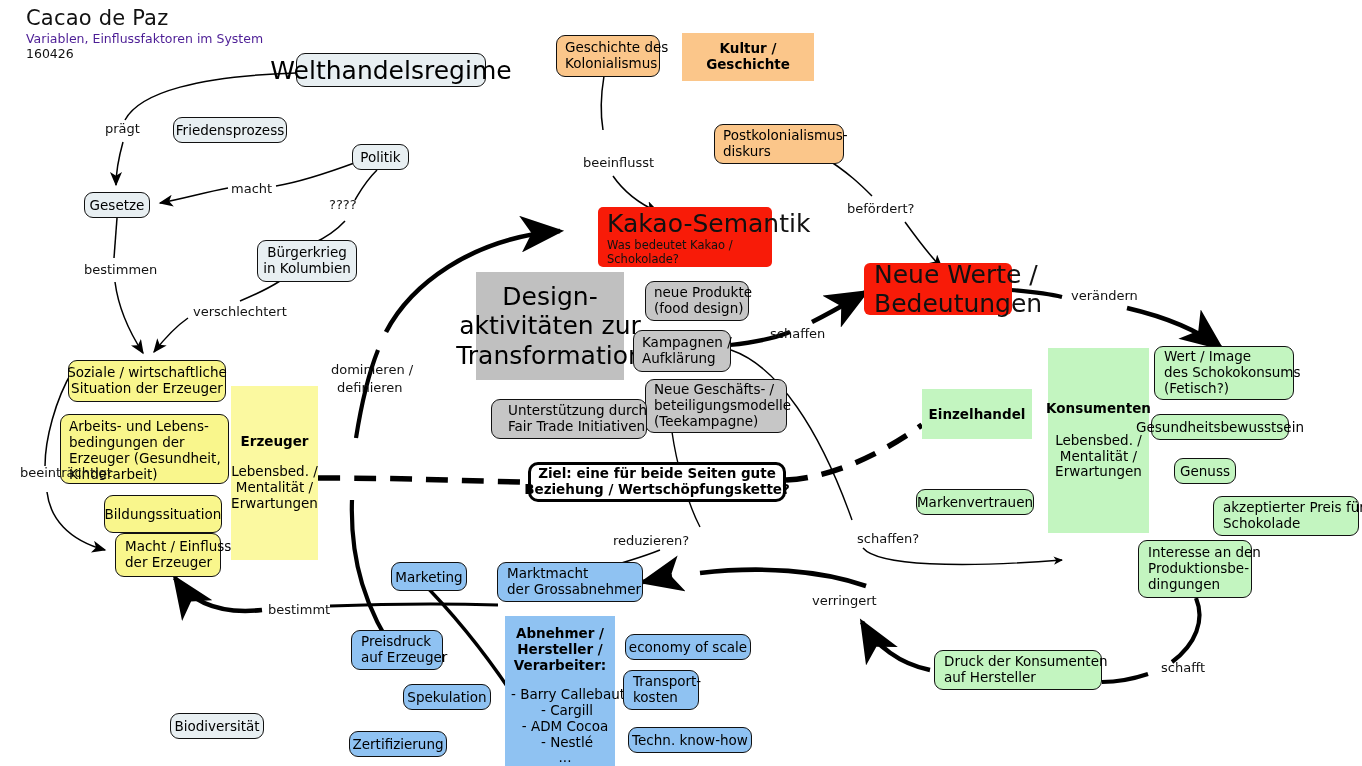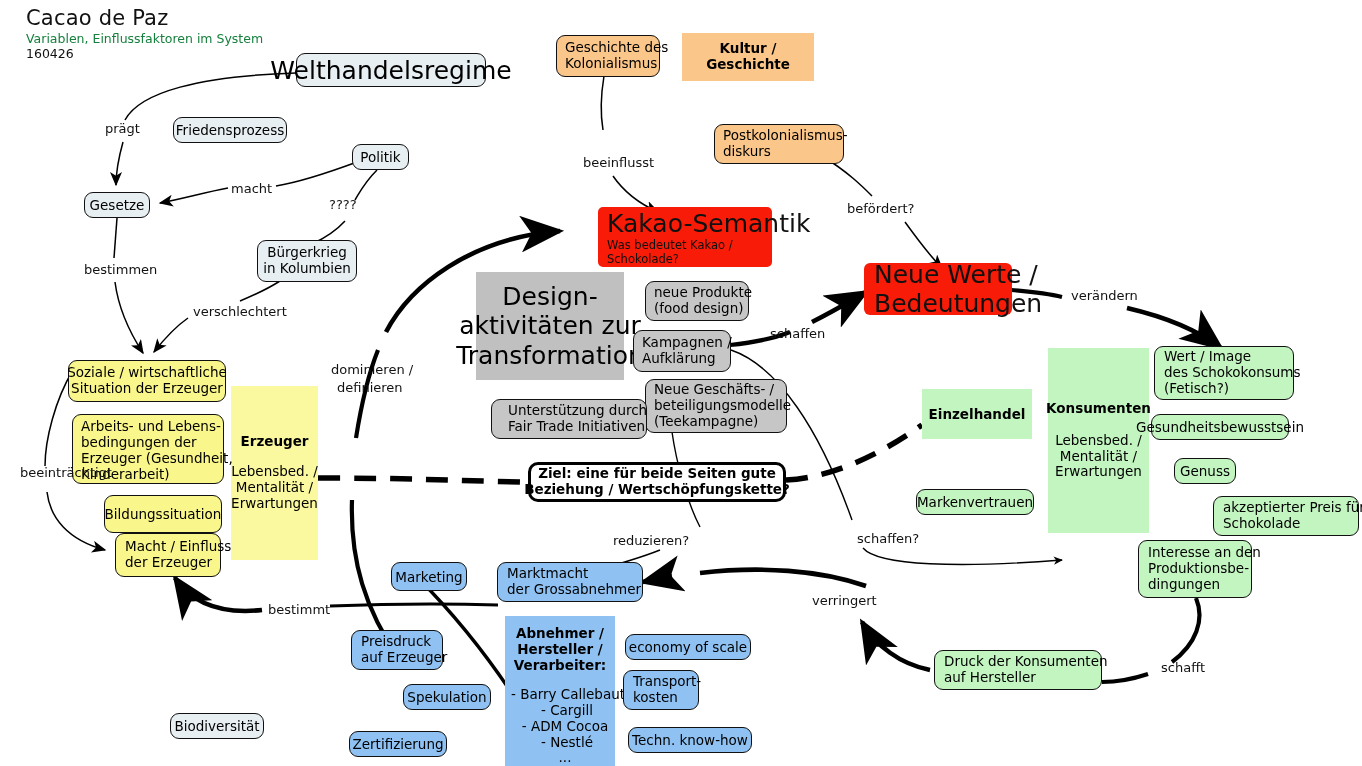--- a/index.html
+++ b/index.html
@@ -22,21 +22,21 @@
   .c-orange{background:#fbc68a;}
   .c-red{background:#f81b08;}
   .c-grey{background:#c6c6c6;}
   .c-grey-d{background:#c0c0c0;}
   .c-blue{background:#8fc2f2;}
   .c-green{background:#c3f5c0;}
   .c-white{background:#ffffff;}
 
   .ttl{position:absolute;left:26px;top:6px;}
   .ttl .t1{font-size:21px;color:#111;letter-spacing:.2px;}
-  .ttl .t2{font-size:12.5px;color:#15803d;margin-top:1px;}
+  .ttl .t2{font-size:12.5px;color:#4c1d95;margin-top:1px;}
   .ttl .t3{font-size:12.5px;color:#111;}
 
   .lbl{position:absolute;font-size:13px;color:#111;white-space:pre;text-align:center;}
 
   .b{font-weight:bold;} .fs11{font-size:11.5px;}
   .fs13{font-size:13.5px;} .fs19{font-size:25px;}
   .lh{line-height:1.18;}
   .lft{align-items:flex-start;text-align:left;}
   .thickborder{border:3px solid #000;border-radius:10px;}
 </style>
@@ -144,21 +144,21 @@
     <span class="ln">Lebensbed. /</span>
     <span class="ln">Mentalität /</span>
     <span class="ln">Erwartungen</span>
   </div>
 
   <div class="node pill c-yellow fs13 lh" style="left:68px;top:360px;width:158px;height:42px;">
     <span class="ln">Soziale / wirtschaftliche</span>
     <span class="ln">Situation der Erzeuger</span>
   </div>
 
-  <div class="node pill c-yellow fs13 lh lft" style="left:72px;top:414px;width:152px;height:70px;padding-left:8px;padding-top:4px;justify-content:flex-start;">
+  <div class="node pill c-yellow fs13 lh lft" style="left:60px;top:414px;width:169px;height:70px;padding-left:8px;padding-top:4px;justify-content:flex-start;">
     <span class="ln">Arbeits- und Lebens-</span>
     <span class="ln">bedingungen der</span>
     <span class="ln">Erzeuger (Gesundheit,</span>
     <span class="ln">Kinderarbeit)</span>
   </div>
 
   <div class="node pill c-yellow fs13" style="left:104px;top:495px;width:118px;height:38px;">
     <span class="ln">Bildungssituation</span>
   </div>
 

